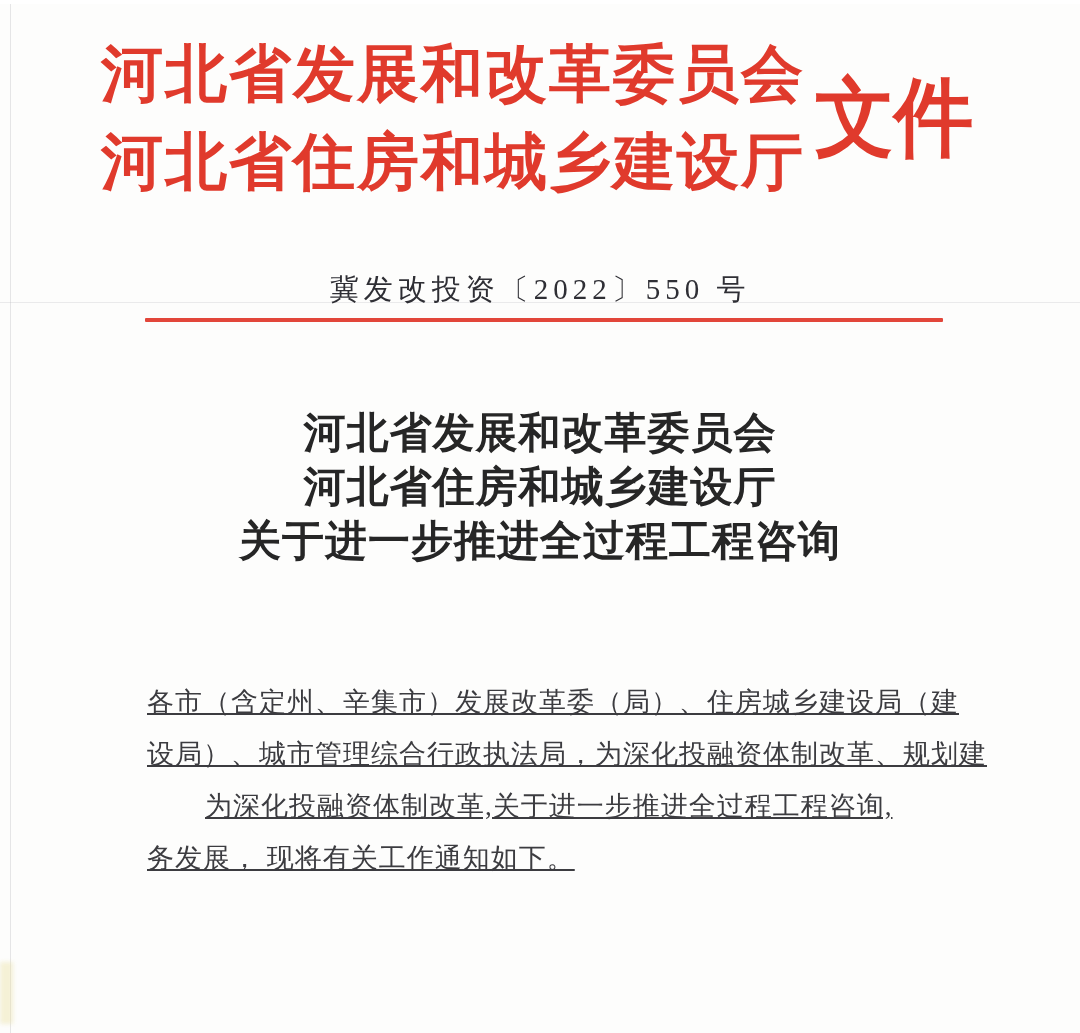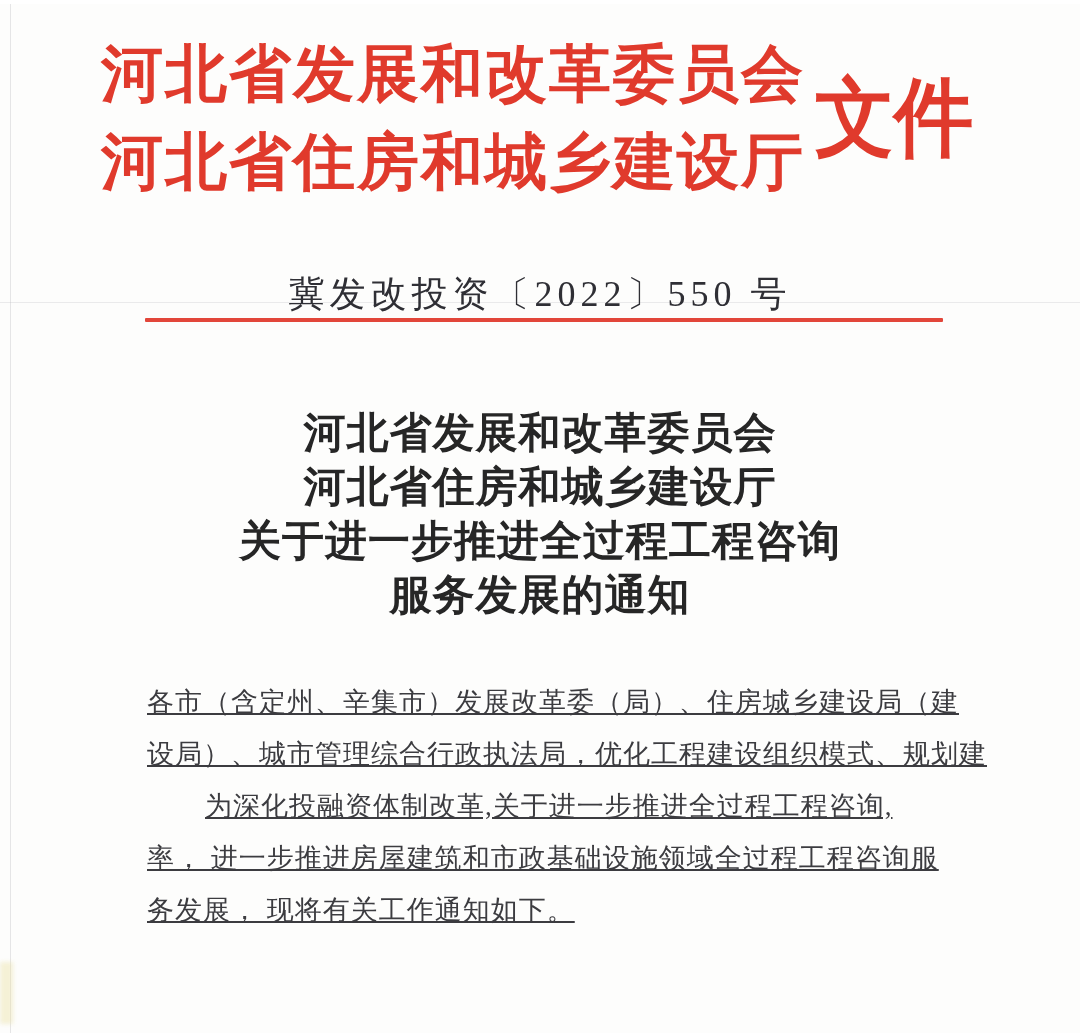--- a/index.html
+++ b/index.html
@@ -57,21 +57,21 @@
     margin-left:2px;
     white-space:nowrap;
     transform:scaleX(0.92);
     transform-origin:left center;
   }
   
   .doc-number{
     position:absolute;left:0;top:266px;width:1080px;
     text-align:center;
     color:var(--number-ink);
-    font-size:36px;
+    font-size:29px;
     letter-spacing:5px;
     white-space:nowrap;
   }
   .red-rule{
     position:absolute;left:145px;top:314px;
     width:798px;height:4px;
     background:var(--rule-red);
     border-radius:1px;
   }
   
@@ -114,28 +114,26 @@
   </div>
 
   <div class="doc-number">冀发改投资〔2022〕550 号</div>
 
   <div class="red-rule"></div>
 
   <div class="doc-title">
     <div class="title-line">河北省发展和改革委员会</div>
     <div class="title-line">河北省住房和城乡建设厅</div>
     <div class="title-line">关于进一步推进全过程工程咨询</div>
-    <div class="title-line">服务发展的通知</div>
   </div>
 
   <div class="body-text">
     <div>
       <div class="body-line">各市（含定州、辛集市）发展改革委（局）、住房城乡建设局（建</div>
-      <div class="body-line">设局）、城市管理综合行政执法局，优化工程建设组织模式、规划建</div>
+      <div class="body-line">设局）、城市管理综合行政执法局，为深化投融资体制改革、规划建</div>
     </div>
     <div>
       <div class="body-line indent-first">为深化投融资体制改革,关于进一步推进全过程工程咨询,</div>
-      <div class="body-line">率， 进一步推进房屋建筑和市政基础设施领域全过程工程咨询服</div>
       <div class="body-line">务发展， 现将有关工作通知如下。</div>
     </div>
   </div>
 
 </div>
 
 </body></html>

